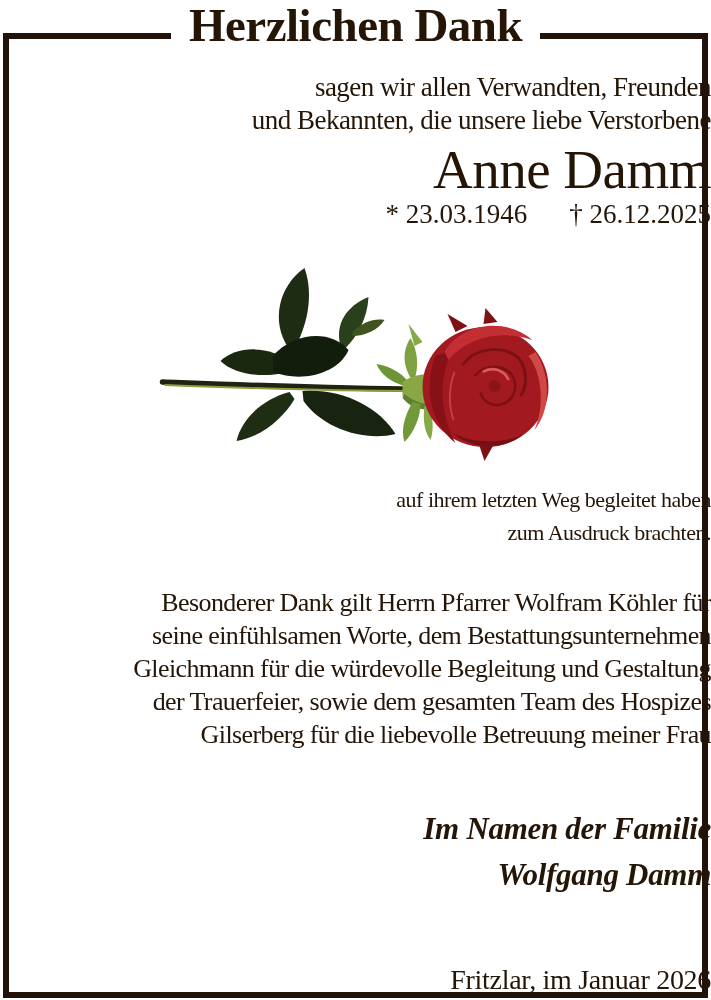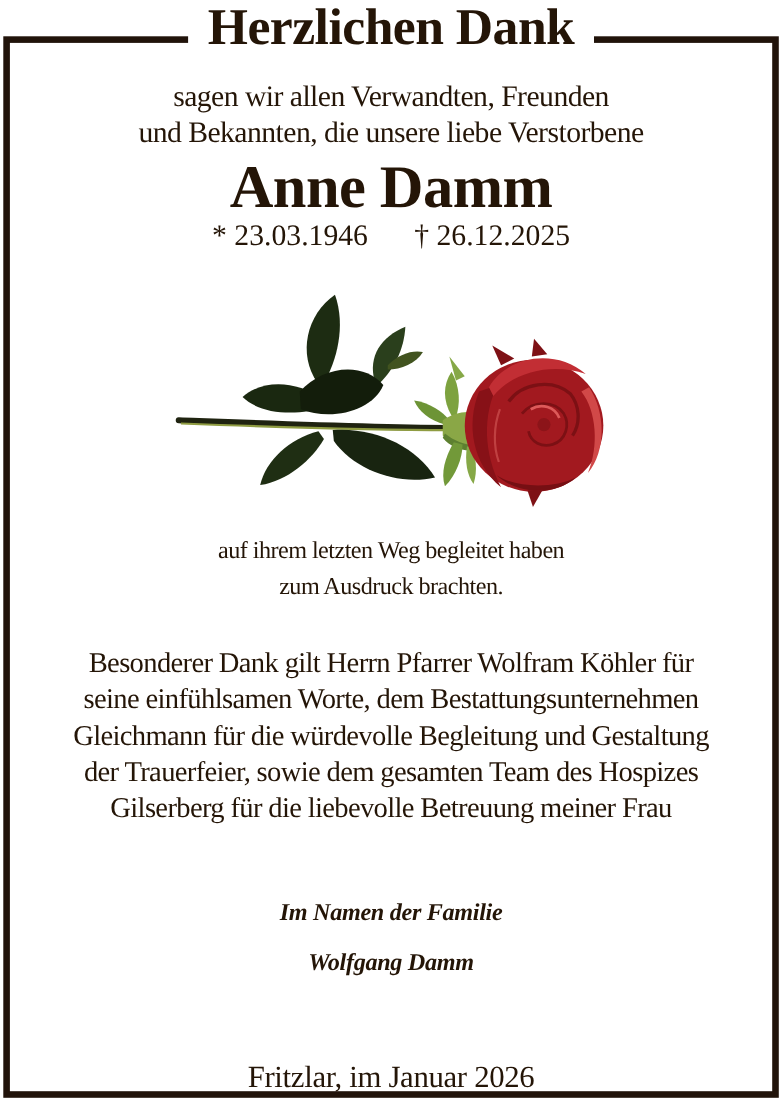--- a/index.html
+++ b/index.html
@@ -28,31 +28,31 @@
     margin: 0;
   }
   .title span {
     display: inline-block;
     background: #ffffff;
     padding: 0 18px;
   }
   .centered {
     position: absolute;
     left: 0; right: 0;
-    text-align: center;
+    text-align: right;
     white-space: nowrap;
   }
   .intro   { top: 71px;  font-size: 27px; line-height: 33px; letter-spacing: -0.5px; }
-  .name    { top: 138px; font-size: 55px; line-height: 64px; font-weight: bold; letter-spacing: -0.5px; }
+  .name    { top: 138px; font-size: 55px; line-height: 64px; font-weight: normal; letter-spacing: -0.5px; }
   .dates   { top: 197px; font-size: 27px; line-height: 34px; }
   .dates .birth { margin-right: 21px; }
   .dates .death { margin-left: 21px; }
   .after   { top: 483px; font-size: 22px; line-height: 33px; letter-spacing: -0.5px; }
   .thanks  { top: 586px; font-size: 26px; line-height: 33px; letter-spacing: -0.6px; }
-  .family  { top: 806px; font-size: 22px; line-height: 46px; font-weight: bold; font-style: italic; letter-spacing: -0.3px; font-family: Liberation Serif, serif; }
+  .family  { top: 806px; font-size: 31px; line-height: 46px; font-weight: bold; font-style: italic; letter-spacing: -0.3px; font-family: Liberation Serif, serif; }
   .place   { top: 963px; font-size: 28px; line-height: 34px; letter-spacing: -0.3px; }
   .rose-wrap {
     position: absolute;
     left: 152px; top: 260px;
     width: 406px; height: 212px;
   }
   .rose-wrap svg { display: block; width: 100%; height: 100%; }
 </style>
 </head>
 <body>

